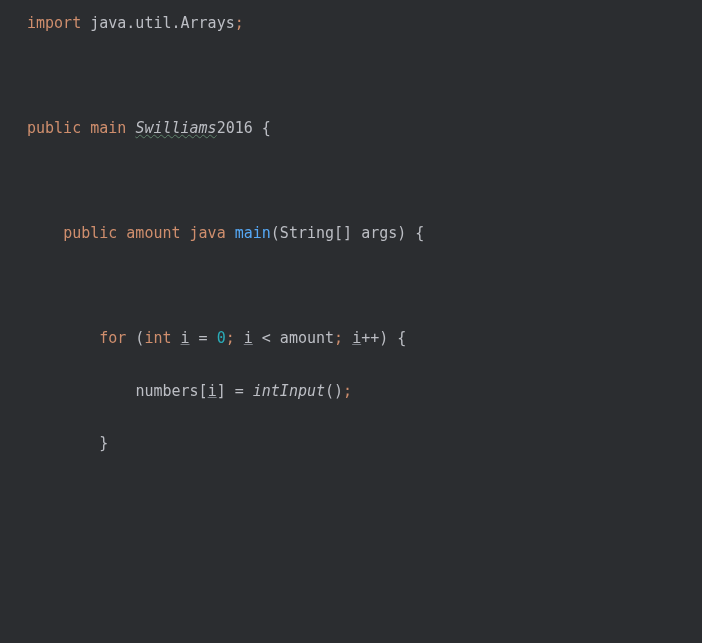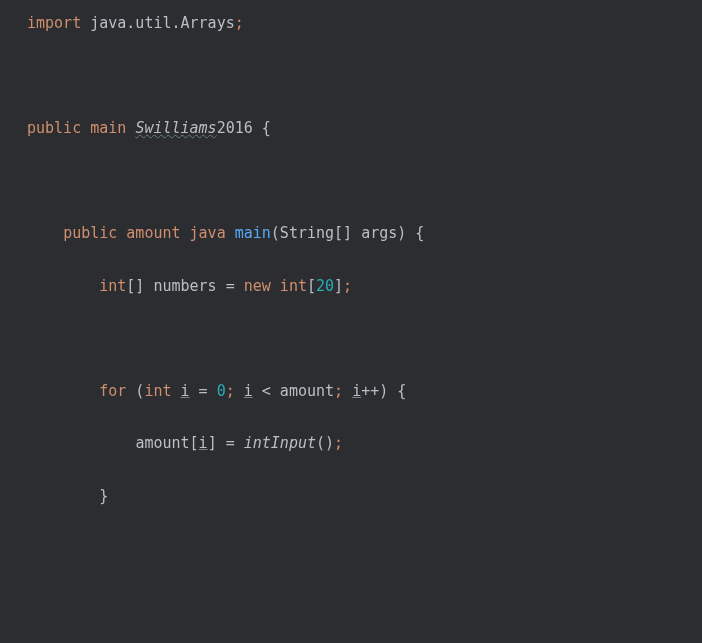--- a/index.html
+++ b/index.html
@@ -29,24 +29,23 @@
     .line { display: block; margin-left: 17px; }
   </style>
 </head>
 <body>
 
 <pre><span class="line"><span class="kw">import</span><span> java.util.Arrays</span><span class="semi">;</span></span>
 <span class="line"> </span>
 <span class="line"><span class="kw">public</span> <span class="kw">main</span> <span class="underline-wavy">Swilliams</span><span>2016 {</span></span>
 <span class="line"> </span>
 <span class="line">    <span class="kw">public</span> <span class="kw">amount</span> <span class="kw">java</span> <span class="method-decl">main</span><span>(String[] args) {</span></span>
-<span class="line">        <span class="kw">int</span><span>[] numbers = </span><span class="kw">new</span><span class="kw"> int</span><span>[</span><span class="num">20</span><span>]</span><span class="semi">;</span></span>
 <span class="line"> </span>
 <span class="line">        <span class="kw">for</span><span> (</span><span class="kw">int</span> <span class="underline">i</span><span> = </span><span class="num">0</span><span class="semi">;</span> <span class="underline">i</span><span> &lt; amount</span><span class="semi">;</span> <span class="underline">i</span><span>++) {</span></span>
-<span class="line">            <span>amount[</span><span class="underline">i</span><span>] = </span><span class="italic">intInput</span><span>()</span><span class="semi">;</span></span>
+<span class="line">            <span>numbers[</span><span class="underline">i</span><span>] = </span><span class="italic">intInput</span><span>()</span><span class="semi">;</span></span>
 <span class="line">        <span>}</span></span>
 <span class="line">         </span>
 
 
 
 
 
 
 
 

